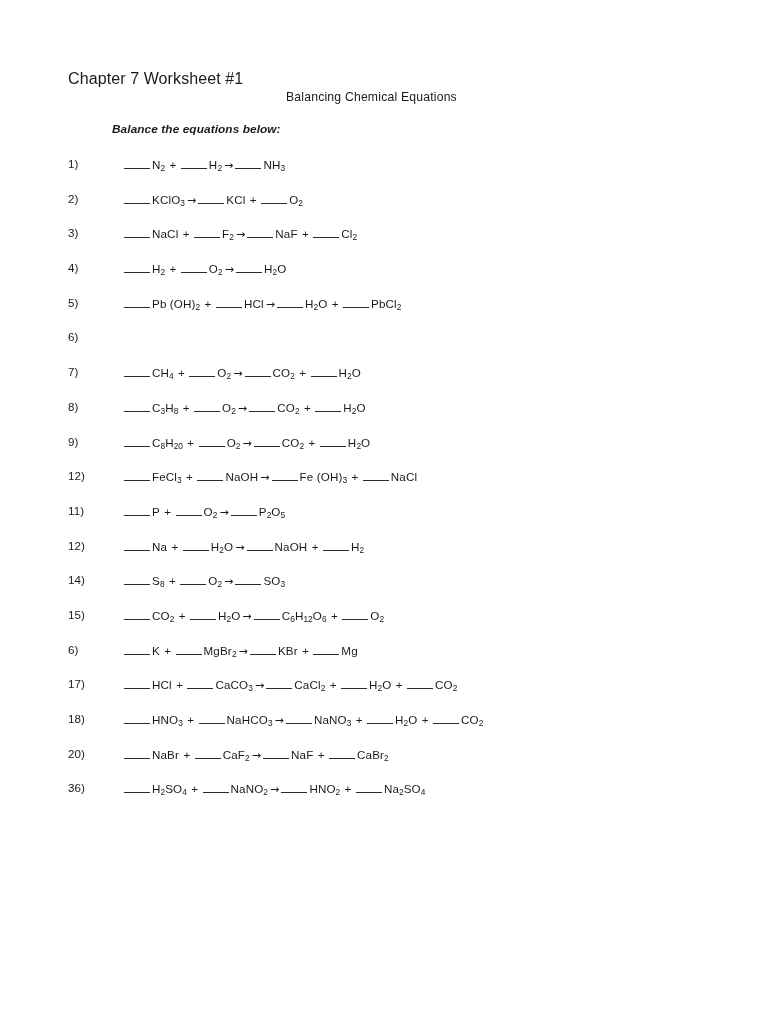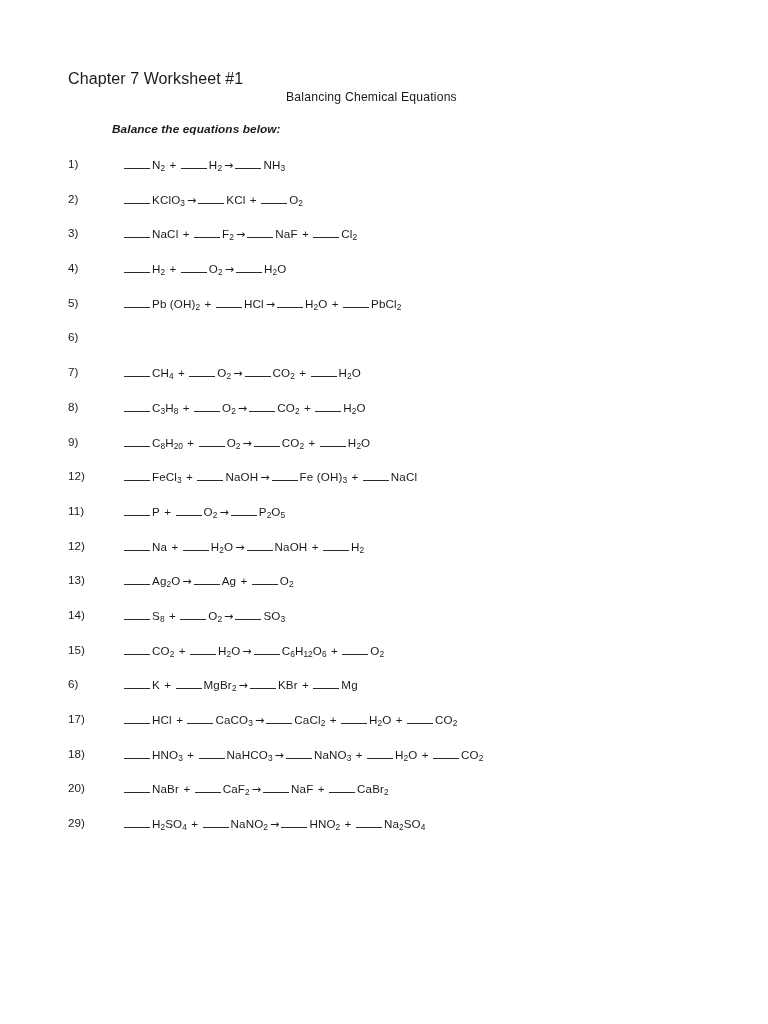--- a/index.html
+++ b/index.html
@@ -163,24 +163,20 @@
       </div>
       <div class="eq-row">
         <div class="eq-num">11)</div>
         <div class="eq-body"><span class="blank"></span><span>P</span><span class="plus"> + </span><span class="blank"></span><span>O<sub>2</sub></span><span class="arrow"> → </span><span class="blank"></span><span>P<sub>2</sub>O<sub>5</sub></span></div>
       </div>
       <div class="eq-row">
         <div class="eq-num">12)</div>
         <div class="eq-body"><span class="blank"></span><span>Na</span><span class="plus"> + </span><span class="blank"></span><span>H<sub>2</sub>O</span><span class="arrow"> → </span><span class="blank"></span><span>NaOH</span><span class="plus"> + </span><span class="blank"></span><span>H<sub>2</sub></span></div>
       </div>
       <div class="eq-row">
-        <div class="eq-num">13)</div>
-        <div class="eq-body"><span class="blank"></span><span>Ag<sub>2</sub>O</span><span class="arrow"> → </span><span class="blank"></span><span>Ag</span><span class="plus"> + </span><span class="blank"></span><span>O<sub>2</sub></span></div>
-      </div>
-      <div class="eq-row">
         <div class="eq-num">14)</div>
         <div class="eq-body"><span class="blank"></span><span>S<sub>8</sub></span><span class="plus"> + </span><span class="blank"></span><span>O<sub>2</sub></span><span class="arrow"> → </span><span class="blank"></span><span>SO<sub>3</sub></span></div>
       </div>
       <div class="eq-row">
         <div class="eq-num">15)</div>
         <div class="eq-body"><span class="blank"></span><span>CO<sub>2</sub></span><span class="plus"> + </span><span class="blank"></span><span>H<sub>2</sub>O</span><span class="arrow"> → </span><span class="blank"></span><span>C<sub>6</sub>H<sub>12</sub>O<sub>6</sub></span><span class="plus"> + </span><span class="blank"></span><span>O<sub>2</sub></span></div>
       </div>
       <div class="eq-row">
         <div class="eq-num">6)</div>
         <div class="eq-body"><span class="blank"></span><span>K</span><span class="plus"> + </span><span class="blank"></span><span>MgBr<sub>2</sub></span><span class="arrow"> → </span><span class="blank"></span><span>KBr</span><span class="plus"> + </span><span class="blank"></span><span>Mg</span></div>
@@ -191,18 +187,18 @@
       </div>
       <div class="eq-row">
         <div class="eq-num">18)</div>
         <div class="eq-body"><span class="blank"></span><span>HNO<sub>3</sub></span><span class="plus"> + </span><span class="blank"></span><span>NaHCO<sub>3</sub></span><span class="arrow"> → </span><span class="blank"></span><span>NaNO<sub>3</sub></span><span class="plus"> + </span><span class="blank"></span><span>H<sub>2</sub>O</span><span class="plus"> + </span><span class="blank"></span><span>CO<sub>2</sub></span></div>
       </div>
       <div class="eq-row">
         <div class="eq-num">20)</div>
         <div class="eq-body"><span class="blank"></span><span>NaBr</span><span class="plus"> + </span><span class="blank"></span><span>CaF<sub>2</sub></span><span class="arrow"> → </span><span class="blank"></span><span>NaF</span><span class="plus"> + </span><span class="blank"></span><span>CaBr<sub>2</sub></span></div>
       </div>
       <div class="eq-row">
-        <div class="eq-num">29)</div>
+        <div class="eq-num">36)</div>
         <div class="eq-body"><span class="blank"></span><span>H<sub>2</sub>SO<sub>4</sub></span><span class="plus"> + </span><span class="blank"></span><span>NaNO<sub>2</sub></span><span class="arrow"> → </span><span class="blank"></span><span>HNO<sub>2</sub></span><span class="plus"> + </span><span class="blank"></span><span>Na<sub>2</sub>SO<sub>4</sub></span></div>
       </div>
     </div>
 
 </div>
 
 </body></html>

